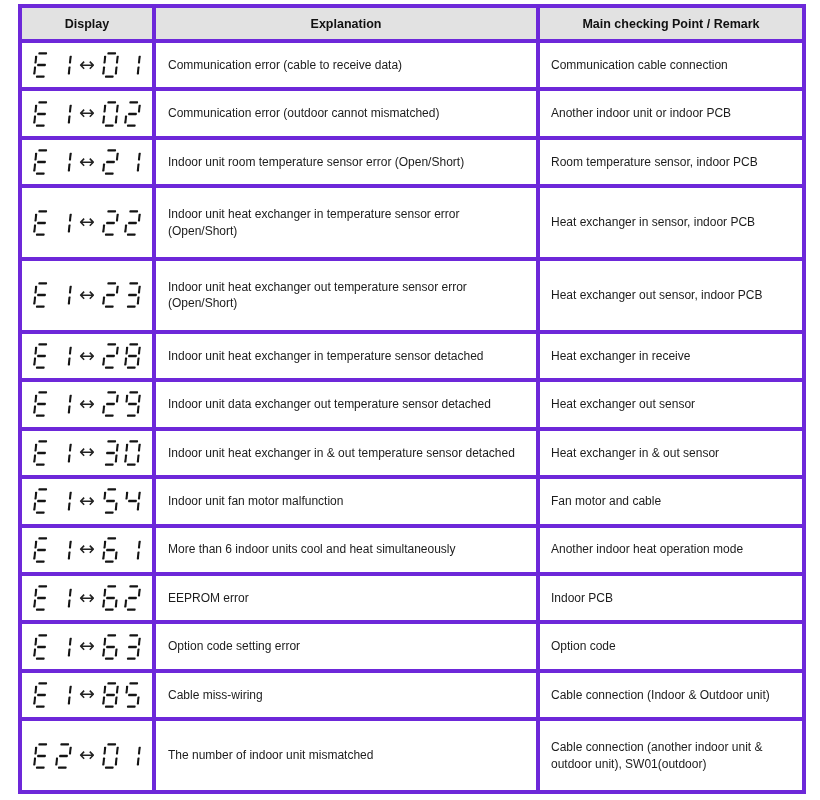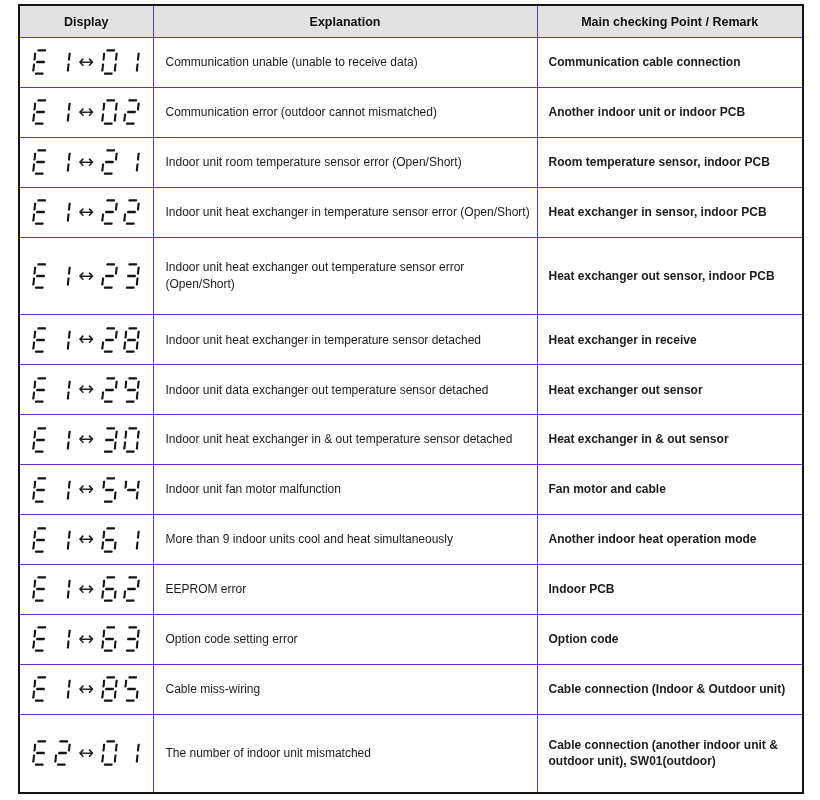--- a/index.html
+++ b/index.html
@@ -21,21 +21,21 @@
     left: 18px;
     top: 4px;
     width: 784px;
     height: 790px;
     border-collapse: collapse;
     table-layout: fixed;
     border: 2px solid #141414;
   }
   table.error-table th,
   table.error-table td {
-    border: 1px solid #6d28d9;
+    border: 4px solid #6d28d9;
     vertical-align: middle;
   }
   table.error-table col.col-display { width: 134px; }
   table.error-table col.col-explanation { width: 384px; }
   table.error-table col.col-remark { width: 266px; }
 
   thead th {
     height: 27px;
     background: #e2e2e2;
     font-size: 12.5px;
@@ -43,21 +43,21 @@
     color: #111111;
     text-align: center;
     padding: 2px 4px;
   }
   tbody td {
     font-size: 12px;
     line-height: 1.38;
     color: #1c1c1c;
   }
   td.explanation-cell { padding: 4px 6px 4px 12px; }
-  td.remark-cell { padding: 4px 6px 4px 11px; font-weight: bold; }
+  td.remark-cell { padding: 4px 6px 4px 11px; }
   td.display-cell { padding: 0 2px; }
 
   .display-code {
     display: flex;
     align-items: center;
     justify-content: center;
     gap: 4px;
   }
   .seg-group {
     display: flex;
@@ -125,21 +125,21 @@
                   <rect x="0" y="19.1" width="3.1" height="10.4" rx="1"></rect>
                   <rect x="0" y="4.5" width="3.1" height="10.4" rx="1"></rect>
                 </svg>
                 <svg viewBox="0 0 20 34" class="seg-char">
                   <rect x="16.9" y="4.5" width="3.1" height="10.4" rx="1"></rect>
                   <rect x="16.9" y="19.1" width="3.1" height="10.4" rx="1"></rect>
                 </svg>
               </span>
             </div>
           </td>
-          <td class="explanation-cell">Communication unable (unable to receive data)</td>
+          <td class="explanation-cell">Communication error (cable to receive data)</td>
           <td class="remark-cell">Communication cable connection</td>
         </tr>
         <tr>
           <td class="display-cell">
             <div class="display-code">
               <span class="seg-group">
                 <svg viewBox="0 0 20 34" class="seg-char">
                   <rect x="4.2" y="0" width="11.6" height="3.1" rx="1"></rect>
                   <rect x="4.2" y="30.9" width="11.6" height="3.1" rx="1"></rect>
                   <rect x="0" y="19.1" width="3.1" height="10.4" rx="1"></rect>
@@ -466,21 +466,21 @@
                   <rect x="0" y="4.5" width="3.1" height="10.4" rx="1"></rect>
                   <rect x="4.2" y="15.45" width="11.6" height="3.1" rx="1"></rect>
                 </svg>
                 <svg viewBox="0 0 20 34" class="seg-char">
                   <rect x="16.9" y="4.5" width="3.1" height="10.4" rx="1"></rect>
                   <rect x="16.9" y="19.1" width="3.1" height="10.4" rx="1"></rect>
                 </svg>
               </span>
             </div>
           </td>
-          <td class="explanation-cell">More than 9 indoor units cool and heat simultaneously</td>
+          <td class="explanation-cell">More than 6 indoor units cool and heat simultaneously</td>
           <td class="remark-cell">Another indoor heat operation mode</td>
         </tr>
         <tr>
           <td class="display-cell">
             <div class="display-code">
               <span class="seg-group">
                 <svg viewBox="0 0 20 34" class="seg-char">
                   <rect x="4.2" y="0" width="11.6" height="3.1" rx="1"></rect>
                   <rect x="4.2" y="30.9" width="11.6" height="3.1" rx="1"></rect>
                   <rect x="0" y="19.1" width="3.1" height="10.4" rx="1"></rect>

